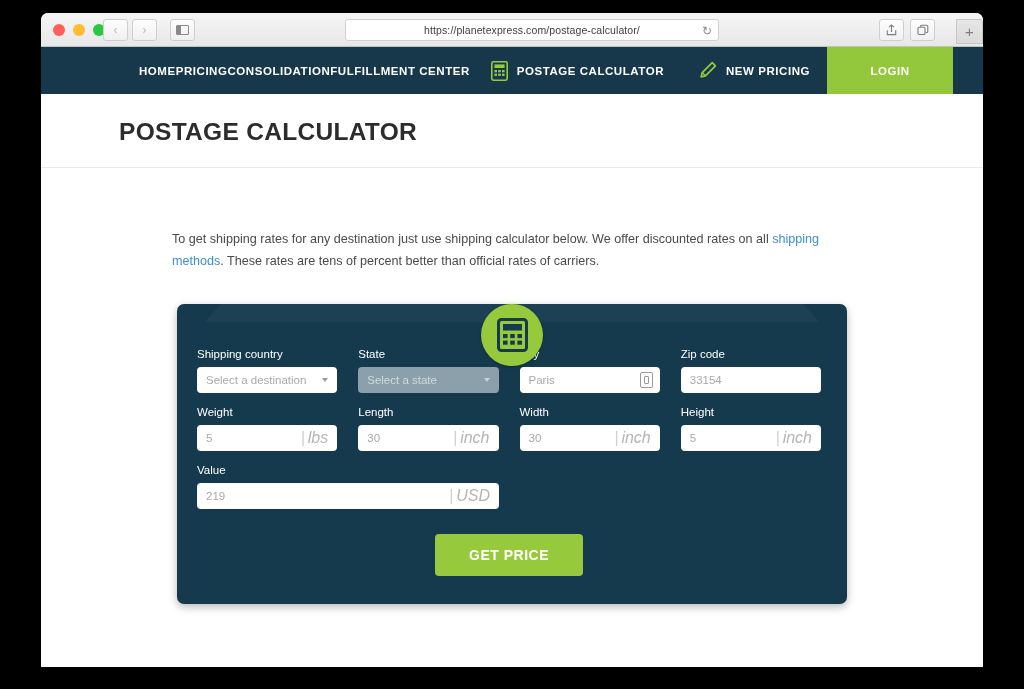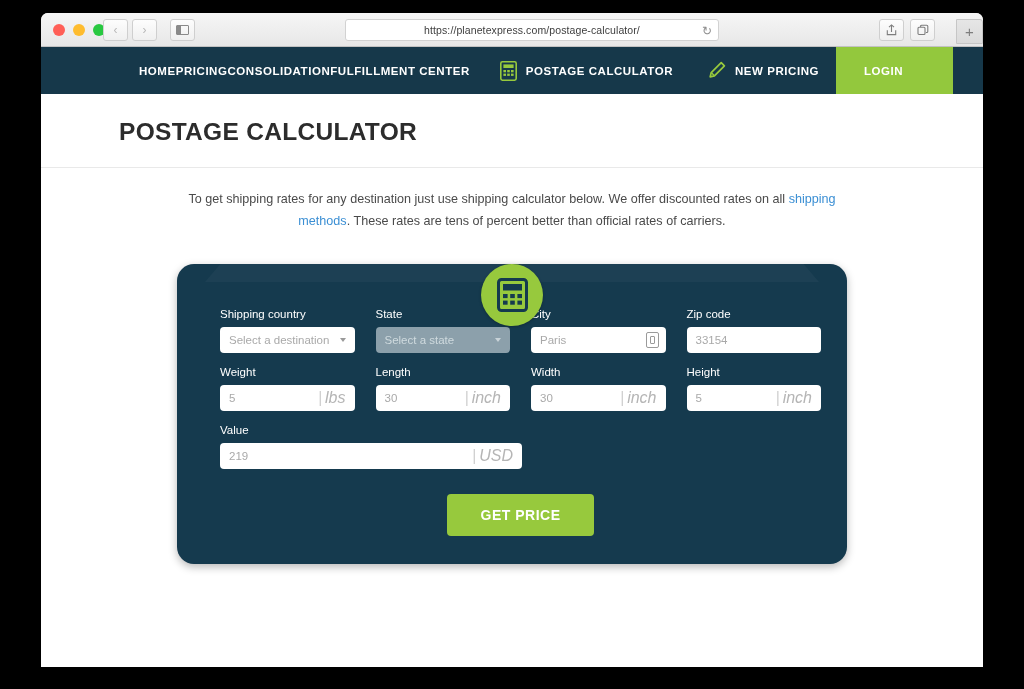--- a/index.html
+++ b/index.html
@@ -92,59 +92,59 @@
   }
   .nav-right {
     position: absolute; right: 0; top: 0; bottom: 0;
     display: flex; align-items: stretch;
   }
   .nav-item-ic {
     display: flex; align-items: center; gap: 9px; padding: 0 17px;
   }
   .nav-login {
     background: #93c83d; display: flex; align-items: center;
-    padding: 0 28px; width: 117px; justify-content: flex-start;
+    padding: 0 28px; width: 126px; justify-content: center;
   }
   .nav-spacer { width: 30px; }
 
   .calc-mini { width: 17px; height: 20px; display:block; }
   .pencil-ic  { width: 19px; height: 19px; display:block; }
 
   
   .page { background: #ffffff; position: relative; height: 573px; }
   .title-wrap {
     padding: 24px 0 0 78px; height: 74px;
     border-bottom: 1px solid #e9e9e9;
   }
   h1.page-title {
     font-size: 24.5px; font-weight: bold; color: #2c2c2c;
     letter-spacing: .3px;
   }
   .intro {
-    width: 680px; margin: 20px auto 0 auto;
-    text-align: center; font-size: 12.6px; line-height: 22px; color: #4a4a4a;
+    width: 680px; margin: 60px auto 0 auto;
+    font-size: 12.6px; line-height: 22px; color: #4a4a4a;
   }
   .intro a { color: #3b8fd4; text-decoration: none; }
 
   
   .card-zone { position: relative; margin-top: 32px; }
   .calc-badge {
     position: absolute; left: 50%; top: 0; transform: translateX(-50%);
     width: 62px; height: 62px; border-radius: 50%;
     background: #97c93d; z-index: 5;
     display: flex; align-items: center; justify-content: center;
     box-shadow: 0 1px 3px rgba(0,0,0,.25);
   }
   .calc-badge svg { width: 31px; height: 34px; }
 
   .card {
     position: relative;
     width: 670px; margin: 31px auto 0 auto;
-    background: #153a4e; border-radius: 17px;
-    padding: 44px 26px 28px 43px;
+    background: #153a4e; border-radius: 7px;
+    padding: 44px 26px 28px 20px;
     box-shadow: 0 3px 9px rgba(0,0,0,.28);
   }
   .ribbon {
     position: absolute; left: 28px; right: 28px; top: 0; height: 18px;
     background: rgba(255,255,255,.035);
     clip-path: polygon(2.5% 0, 97.5% 0, 100% 100%, 0% 100%);
   }
 
   .row { display: flex; gap: 21px; margin-bottom: 13px; }
   .field { flex: 1; min-width: 0; }

